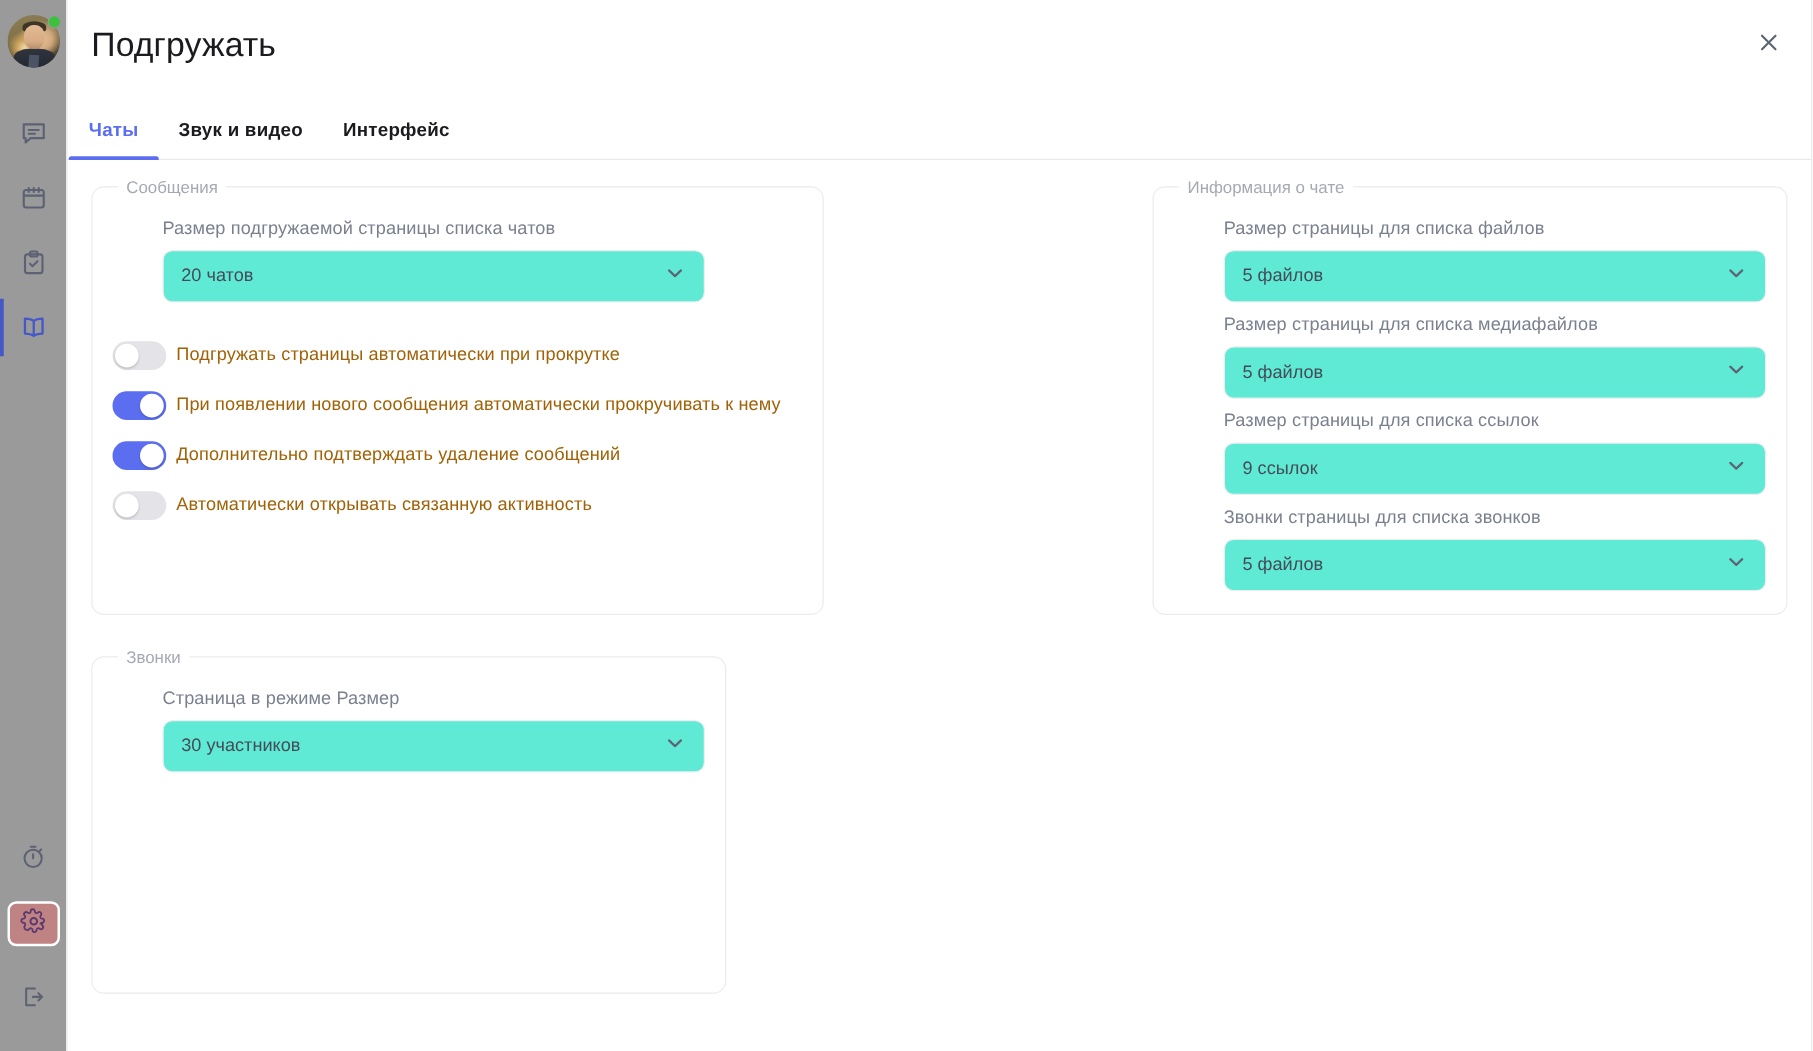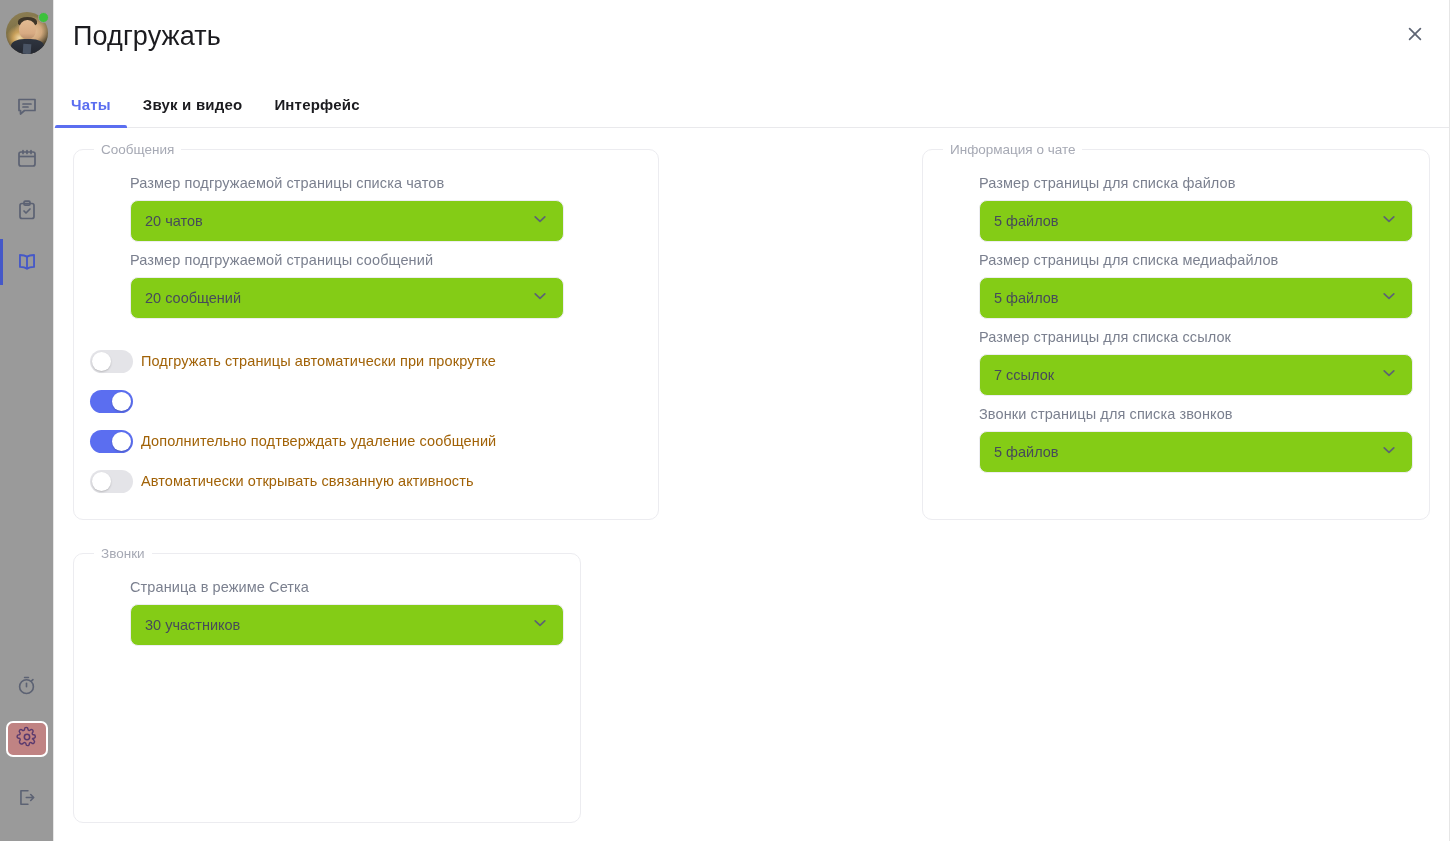--- a/index.html
+++ b/index.html
@@ -210,21 +210,21 @@
     font-size: 14.5px;
     color: #7b808f;
     margin-bottom: 9px;
     letter-spacing: 0.1px;
   }
   .select {
     position: relative;
     height: 42px;
     border: 1px solid #ededf1;
     border-radius: 8px;
-    background: #84cc16;
+    background: #5eead4;
     display: flex;
     align-items: center;
     padding: 0 40px 0 14px;
     cursor: pointer;
   }
   .select-value {
     font-size: 14.5px;
     color: #464b5a;
   }
   .chevron {
@@ -394,43 +394,33 @@
           <div class="select sel-w-434">
             <span class="select-value">20 чатов</span>
             <span class="chevron">
               <svg width="18" height="18" viewBox="0 0 18 18" fill="none">
                 <path class="stroke" d="M4.2 6.8L9 11.4l4.8-4.6" stroke-width="1.7" stroke-linecap="round" stroke-linejoin="round"></path>
               </svg>
             </span>
           </div>
         </div>
 
-        <div class="field">
-          <div class="field-label">Размер подгружаемой страницы сообщений</div>
-          <div class="select sel-w-434b">
-            <span class="select-value">20 сообщений</span>
-            <span class="chevron">
-              <svg width="18" height="18" viewBox="0 0 18 18" fill="none">
-                <path class="stroke" d="M4.2 6.8L9 11.4l4.8-4.6" stroke-width="1.7" stroke-linecap="round" stroke-linejoin="round"></path>
-              </svg>
-            </span>
-          </div>
-        </div>
 
         <div class="toggles">
           <div class="toggle-row">
             <span class="switch">
                 <span class="knob"></span>
               </span>
             <span class="toggle-label">Подгружать страницы автоматически при прокрутке</span>
           </div>
           <div class="toggle-row">
             <span class="switch on">
                 <span class="knob"></span>
               </span>
+            <span class="toggle-label">При появлении нового сообщения автоматически прокручивать к нему</span>
           </div>
           <div class="toggle-row">
             <span class="switch on">
                 <span class="knob"></span>
               </span>
             <span class="toggle-label">Дополнительно подтверждать удаление сообщений</span>
           </div>
           <div class="toggle-row">
             <span class="switch">
                 <span class="knob"></span>
@@ -463,21 +453,21 @@
               <svg width="18" height="18" viewBox="0 0 18 18" fill="none">
                 <path class="stroke" d="M4.2 6.8L9 11.4l4.8-4.6" stroke-width="1.7" stroke-linecap="round" stroke-linejoin="round"></path>
               </svg>
             </span>
           </div>
         </div>
 
         <div class="field">
           <div class="field-label">Размер страницы для списка ссылок</div>
           <div class="select sel-w-434">
-            <span class="select-value">7 ссылок</span>
+            <span class="select-value">9 ссылок</span>
             <span class="chevron">
               <svg width="18" height="18" viewBox="0 0 18 18" fill="none">
                 <path class="stroke" d="M4.2 6.8L9 11.4l4.8-4.6" stroke-width="1.7" stroke-linecap="round" stroke-linejoin="round"></path>
               </svg>
             </span>
           </div>
         </div>
 
         <div class="field">
           <div class="field-label">Звонки страницы для списка звонков</div>
@@ -489,21 +479,21 @@
               </svg>
             </span>
           </div>
         </div>
       </fieldset>
 
       <div class="calls-row">
         <fieldset class="group group-calls">
           <legend>Звонки</legend>
           <div class="field">
-            <div class="field-label">Страница в режиме Сетка</div>
+            <div class="field-label">Страница в режиме Размер</div>
             <div class="select sel-w-434">
               <span class="select-value">30 участников</span>
               <span class="chevron">
                 <svg width="18" height="18" viewBox="0 0 18 18" fill="none">
                   <path class="stroke" d="M4.2 6.8L9 11.4l4.8-4.6" stroke-width="1.7" stroke-linecap="round" stroke-linejoin="round"></path>
                 </svg>
               </span>
             </div>
           </div>
         </fieldset>

